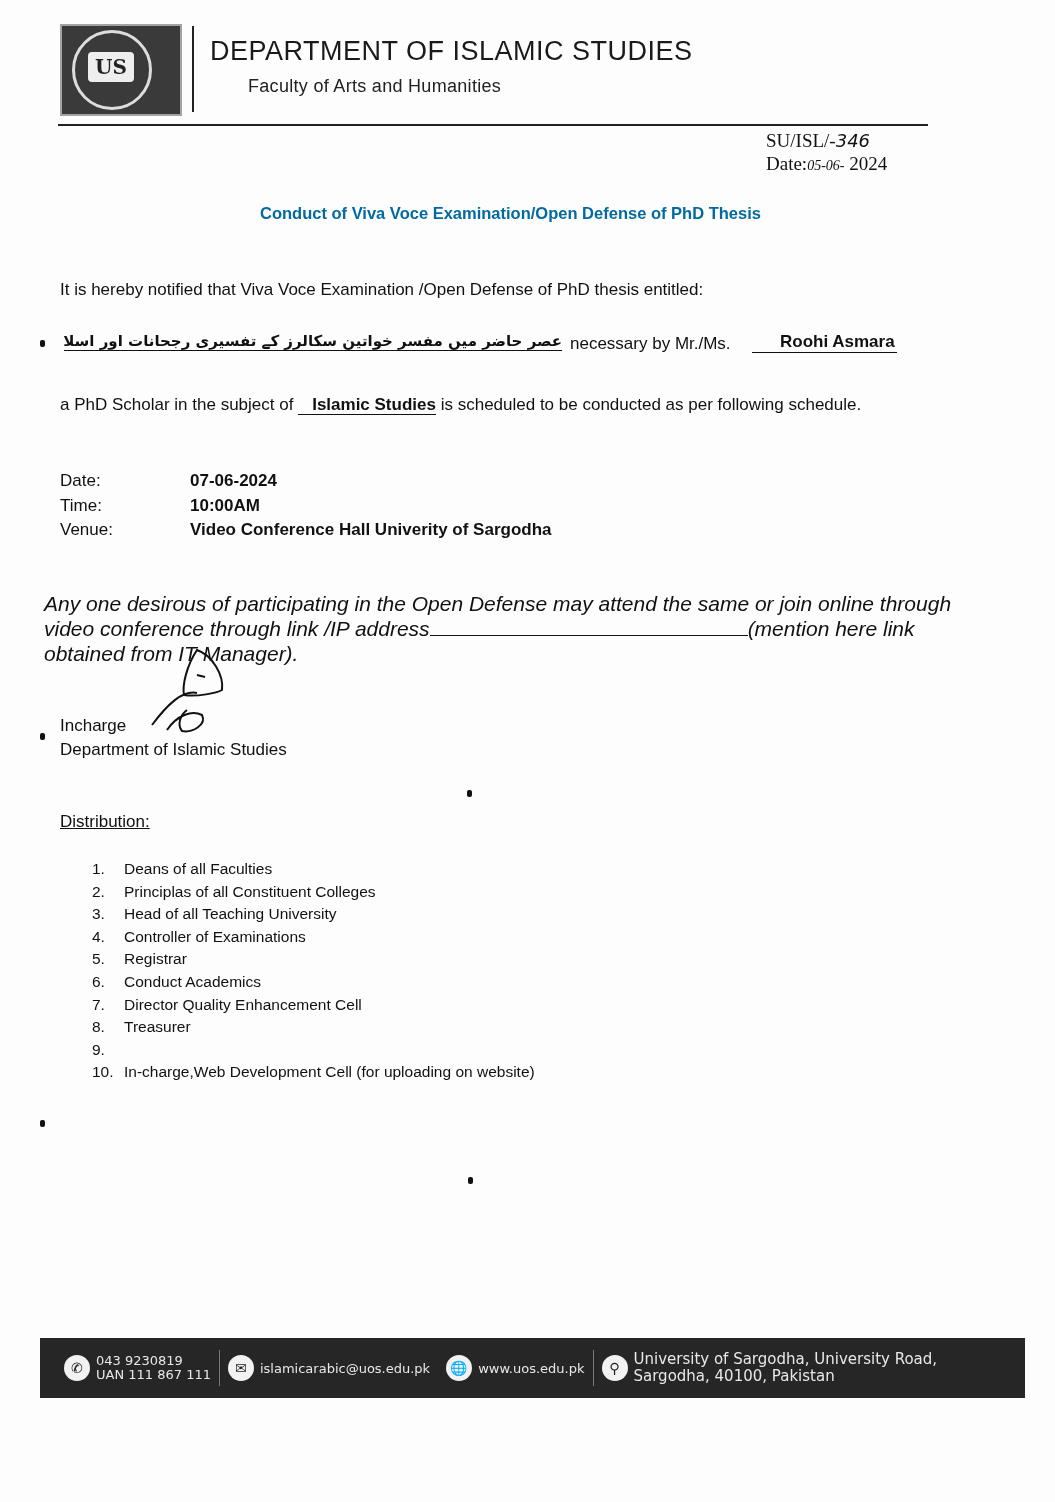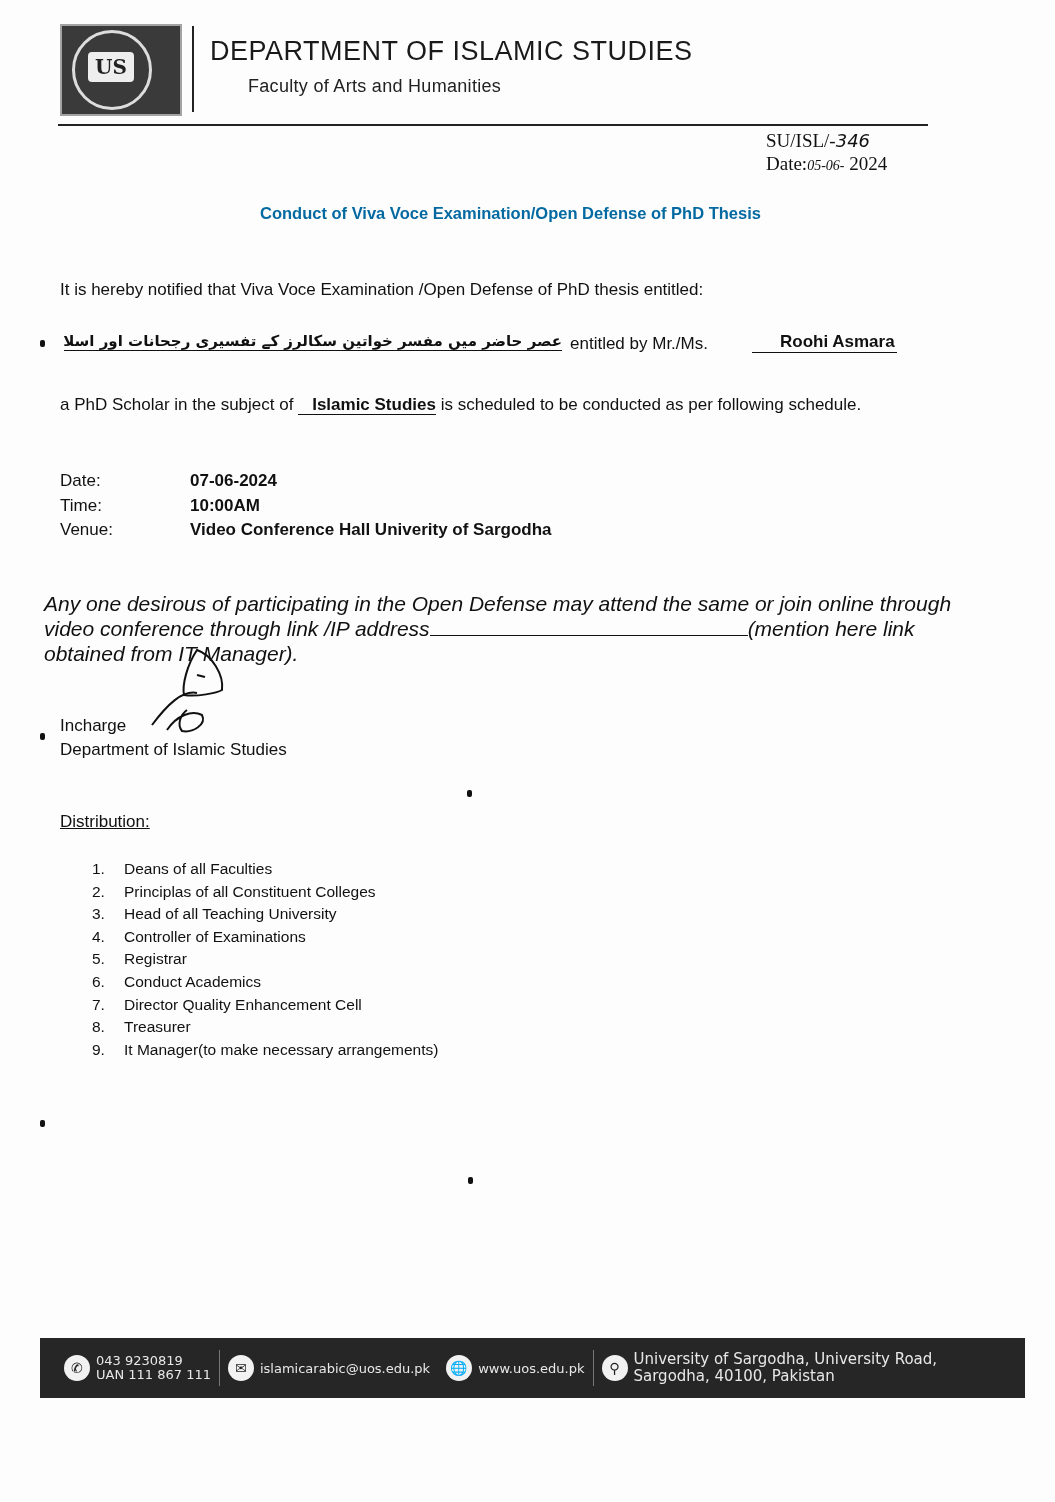--- a/index.html
+++ b/index.html
@@ -95,21 +95,21 @@
   <span>Date:</span><span class="hand" style="font-style:italic;font-size:14px;">05-06-</span>
   <span>2024</span>
 </div>
 
 <div class="abs subject">Conduct of Viva Voce Examination/Open Defense of PhD Thesis</div>
 
 <div class="abs para p1">It is hereby notified that Viva Voce Examination /Open Defense of PhD thesis entitled:</div>
 
 <div class="abs dot" style="left:40px;top:340px;"></div>
 <div class="abs urdu">عصر حاضر میں مفسر خواتین سکالرز کے تفسیری رجحانات اور اسلامی معاشرے پر اس کے اثرات: علمی و تنقیدی جائزہ</div>
-<div class="abs submitted">entitled by Mr./Ms.</div>
+<div class="abs submitted">necessary by Mr./Ms.</div>
 <div class="abs scholar-name">Roohi  Asmara</div>
 
 <div class="abs p3">
   <span>a PhD Scholar in the subject of</span>
   <span class="u">Islamic Studies</span>
   <span>is scheduled to be conducted as per following schedule.</span>
 </div>
 
 <div class="abs sched-label" style="top:471px;">Date:</div>
 <div class="abs sched-val" style="top:471px;">07-06-2024</div>
@@ -160,21 +160,24 @@
   <li>
       <span class="n">7.</span>
       <span>Director Quality Enhancement Cell</span>
     </li>
   <li>
       <span class="n">8.</span>
       <span>Treasurer</span>
     </li>
   <li>
       <span class="n">9.</span>
-      <span>It Manager(to make necessary arrangements)</span>
+    </li>
+  <li>
+      <span class="n">10.</span>
+      <span>In-charge,Web Development Cell (for uploading on website)</span>
     </li>
 </ul>
 
 <div class="abs dot" style="left:40px;top:733px;"></div>
 <div class="abs dot" style="left:467px;top:790px;"></div>
 <div class="abs dot" style="left:40px;top:1120px;"></div>
 <div class="abs dot" style="left:468px;top:1177px;"></div>
 
 <div class="abs footer">
   <div class="seg" style="padding-left:24px;">

